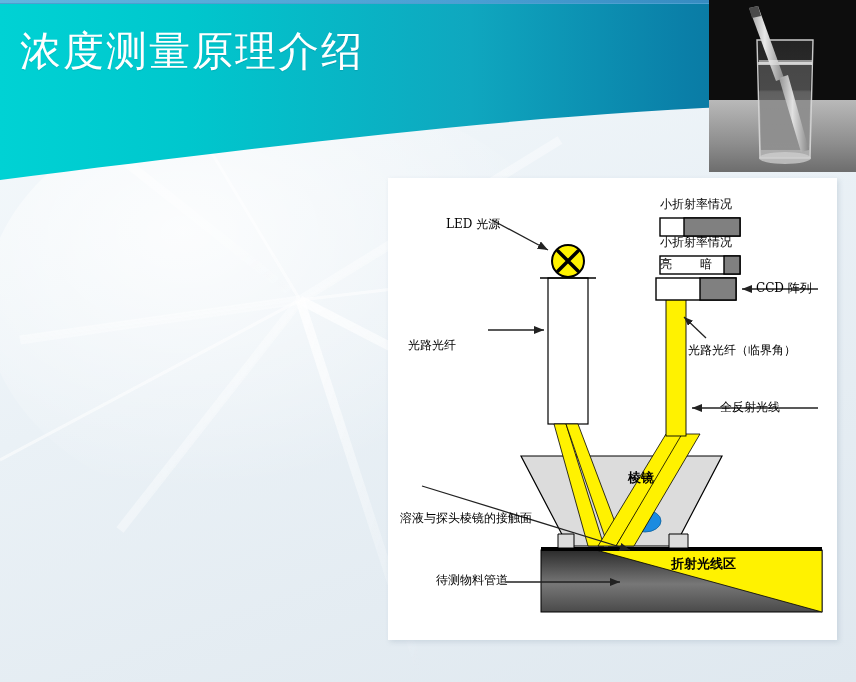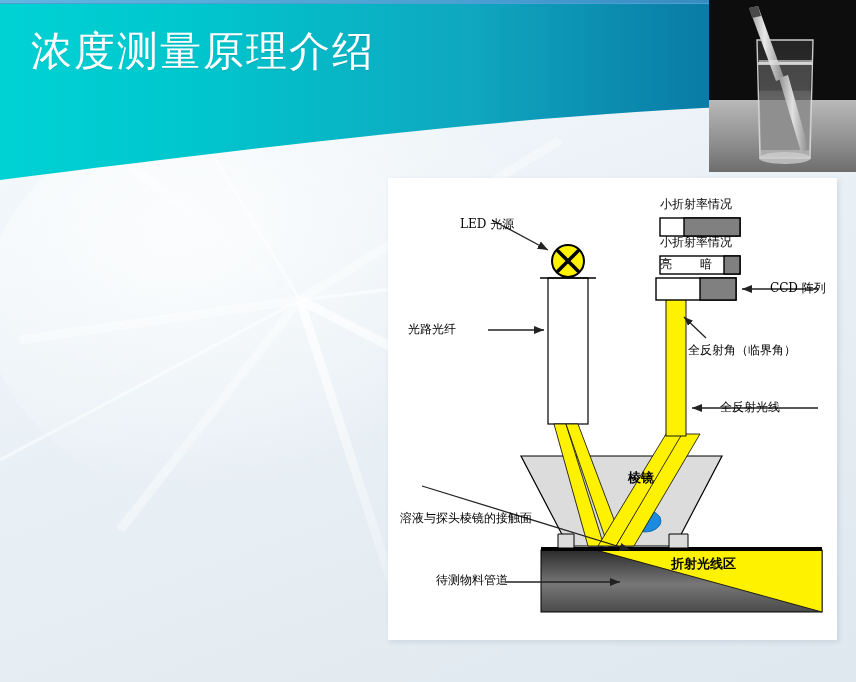--- a/index.html
+++ b/index.html
@@ -33,21 +33,21 @@
   }
   .header-topline {
     position: absolute;
     left: 0; top: 0;
     width: 856px; height: 3px;
     background: linear-gradient(90deg, #63b6e0 0%, #4a9fd4 55%, #2a7fb5 100%);
     z-index: 4;
   }
   .slide-title {
     position: absolute;
-    left: 31px;
+    left: 20px;
     top: 24px;
     font-family: "DejaVu Serif", "Liberation Serif", serif;
     font-size: 41px;
     font-weight: 400;
     color: #ffffff;
     letter-spacing: 2px;
     z-index: 5;
     white-space: nowrap;
     text-shadow: 0 1px 1px rgba(0,0,0,0.10);
   }
@@ -91,21 +91,21 @@
   .diagram-panel svg { display: block; }
 
   .dlabel {
     position: absolute;
     font-family: "DejaVu Sans", "Liberation Sans", sans-serif;
     font-size: 12px;
     color: #000000;
     white-space: nowrap;
     line-height: 1;
   }
-  .dlabel.serifmix { font-family: "DejaVu Serif", "Liberation Serif", serif; margin-left: 14px; }
+  .dlabel.serifmix { font-family: "DejaVu Serif", "Liberation Serif", serif; }
   .dlabel.bold { font-weight: 700; }
 </style>
 </head>
 <body>
 
 <div id="slide">
 
   <svg class="bg-rays" width="856" height="552" viewBox="0 0 856 552">
     <defs>
       <linearGradient id="rayg" x1="0" y1="0" x2="1" y2="1">
@@ -256,33 +256,33 @@
 
       <line x1="430" y1="230" x2="304" y2="230" stroke="#222" stroke-width="1.3" marker-end="url(#arr)"></line>
 
       <line x1="34" y1="308" x2="242" y2="372" stroke="#222" stroke-width="1.3" marker-end="url(#arr)"></line>
 
       <line x1="118" y1="404" x2="232" y2="404" stroke="#222" stroke-width="1.3" marker-end="url(#arr)"></line>
     </svg>
 
     <div class="dlabel serifmix" style="left:58px; top:40px;">LED 光源</div>
 
-    <div class="dlabel" style="left:20px; top:145px;">光路光纤</div>
+    <div class="dlabel" style="left:20px; top:161px;">光路光纤</div>
 
     <div class="dlabel bold" style="left:240px; top:293px; font-size:13px;">棱镜</div>
 
     <div class="dlabel" style="left:12px; top:327px;margin-top:7px;">溶液与探头棱镜的接触面</div>
 
     <div class="dlabel" style="left:48px; top:396px;">待测物料管道</div>
 
     <div class="dlabel bold" style="left:283px; top:379px; font-size:13px;">折射光线区</div>
 
     <div class="dlabel" style="left:332px; top:223px;">全反射光线</div>
 
-    <div class="dlabel" style="left:300px; top:166px;">全反射角（临界角）</div>
+    <div class="dlabel" style="left:300px; top:166px;">光路光纤（临界角）</div>
 
     <div class="dlabel serifmix" style="left:368px; top:104px;">CCD 阵列</div>
 
     <div class="dlabel" style="left:272px; top:80px;">亮</div>
 
     <div class="dlabel" style="left:312px; top:80px;">暗</div>
 
     <div class="dlabel" style="left:272px; top:20px;">小折射率情况</div>
 
     <div class="dlabel" style="left:272px; top:58px;text-align:center;">小折射率情况</div>

